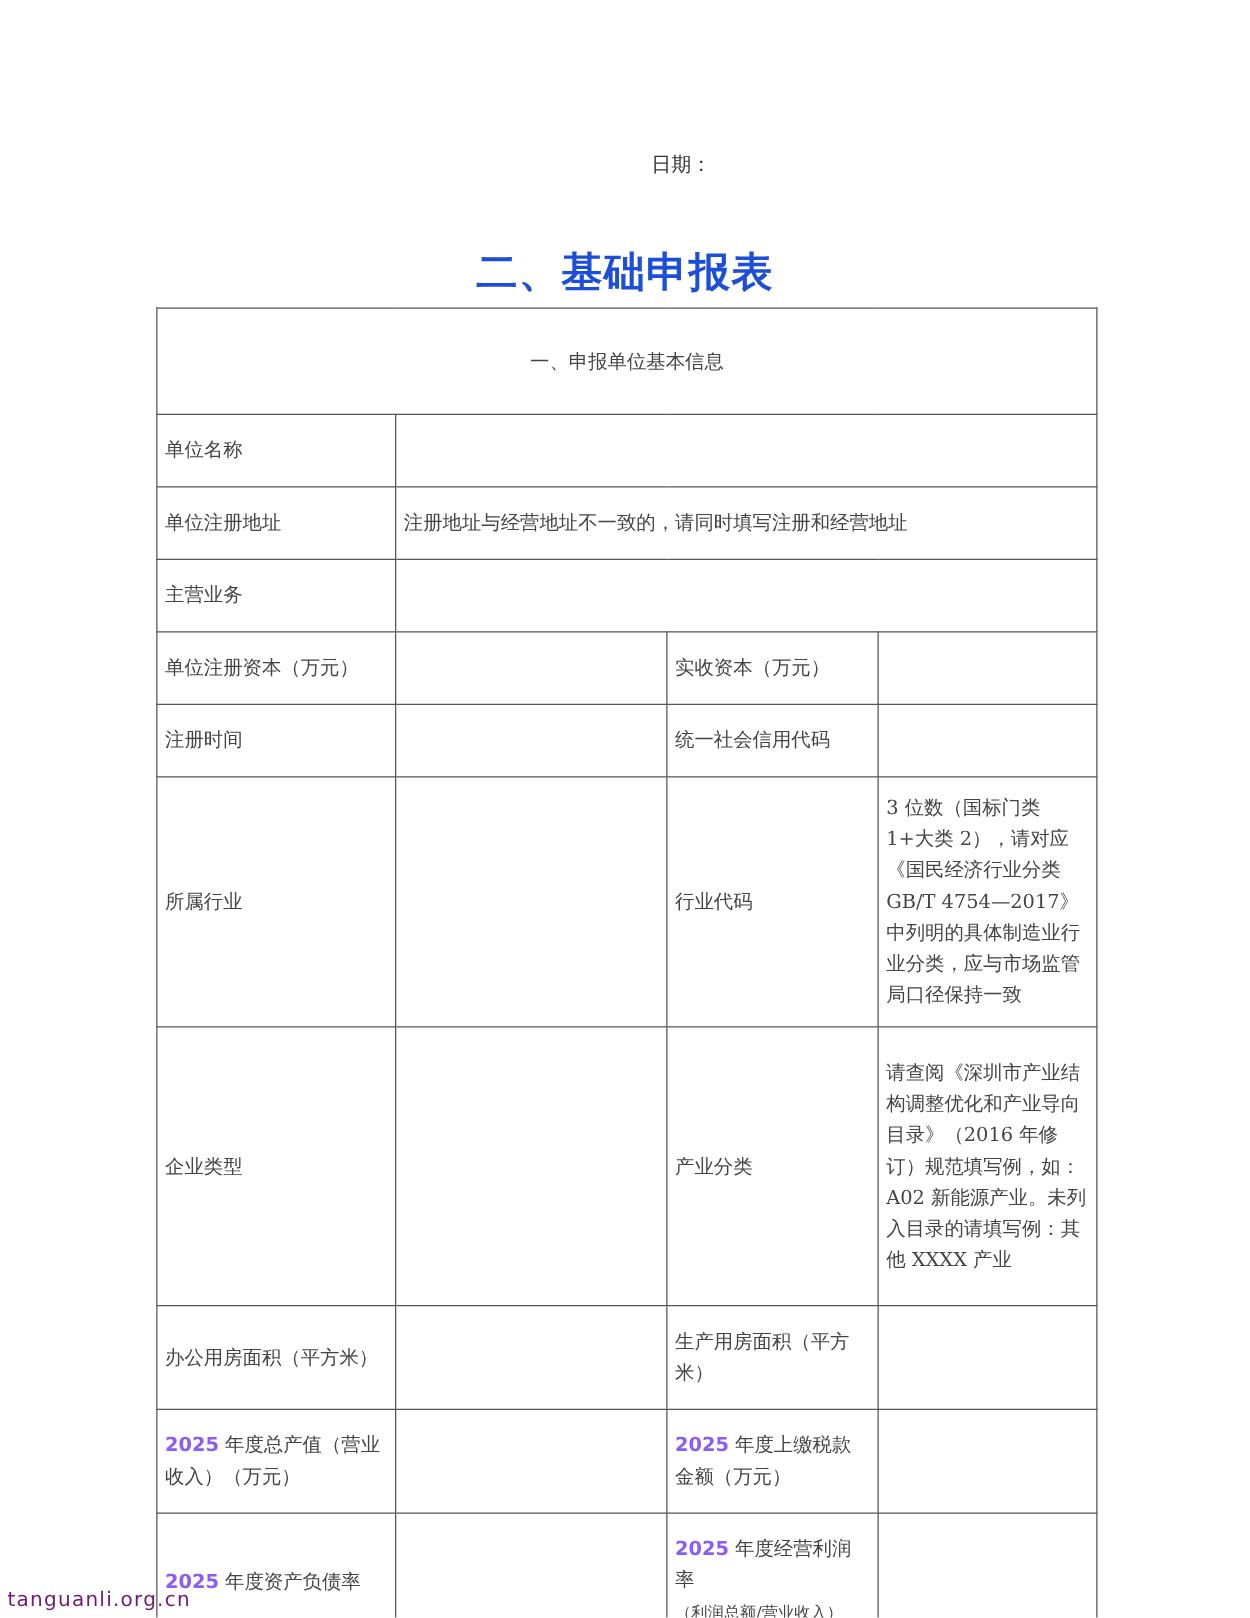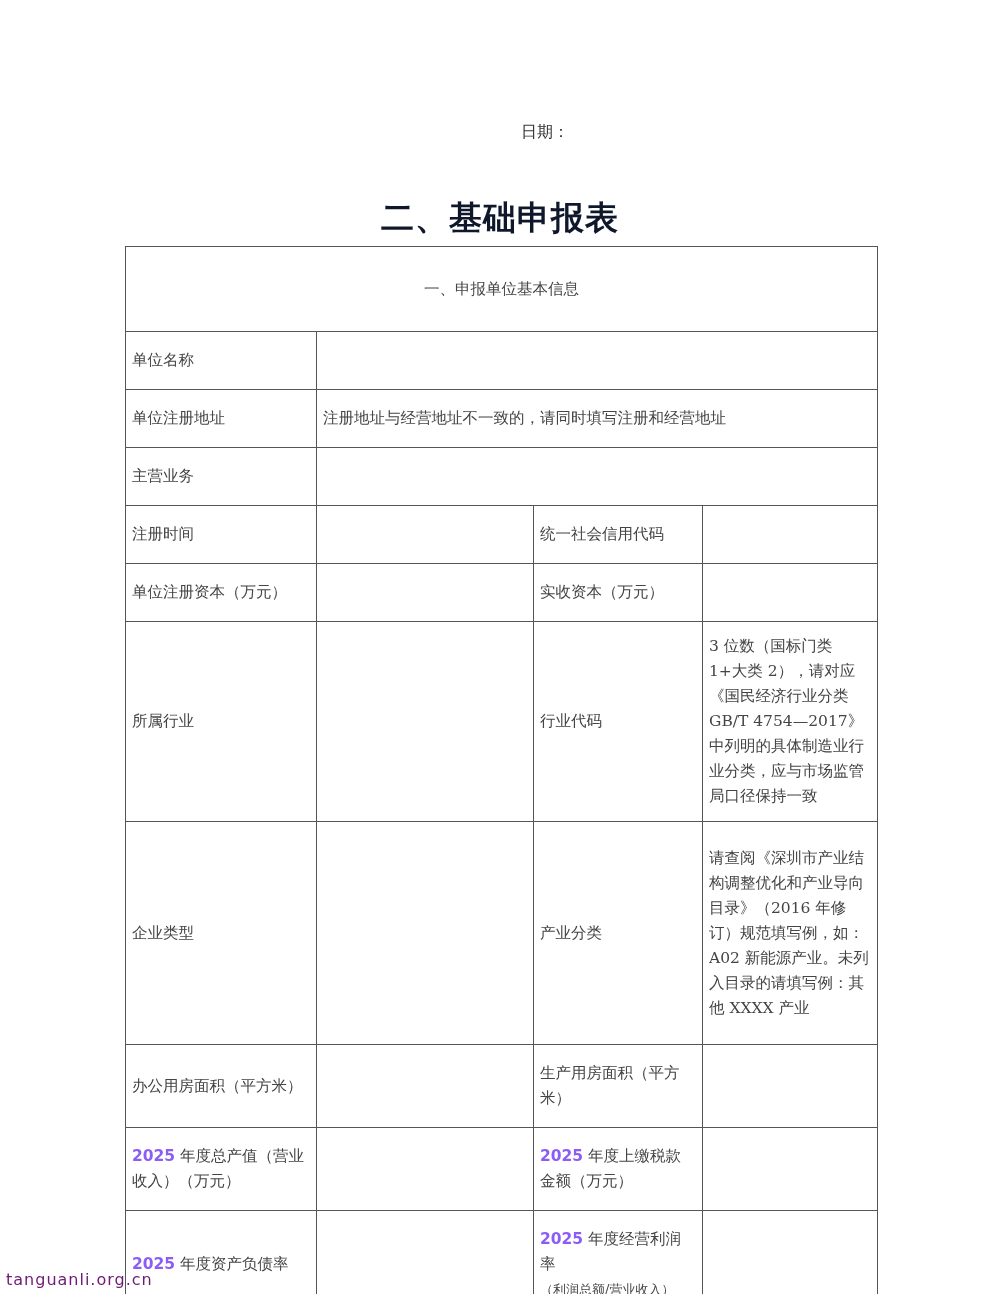--- a/index.html
+++ b/index.html
@@ -1,20 +1,20 @@
 <!DOCTYPE html>
 <html><head>
 <meta charset="utf-8">
 <style>
   html, body { margin:0; padding:0; background:#ffffff; }
   body { width:1000px; height:1294px; position:relative; overflow:hidden;
          font-family:"DejaVu Serif", "Liberation Serif", serif; color:#333; }
   .date { position:absolute; top:122px; left:521px; font-size:16px; color:#333; }
   .title { position:absolute; top:196px; left:0; width:1000px; text-align:center;
-           font-size:33px; font-weight:bold; color:#0f172a; letter-spacing:1px; }
+           font-size:33px; font-weight:bold; color:#1d4ed8; letter-spacing:1px; }
   table.form { position:absolute; top:246px; left:125px; width:752px;
                border-collapse:collapse; table-layout:fixed; }
   table.form td { border:1.5px solid #555; padding:16px 6px; font-size:15.5px;
                   color:#444; vertical-align:middle; line-height:25px; }
   .section { text-align:center; height:52px; font-size:15px; color:#333; }
   .num { font-family:"DejaVu Sans", "Liberation Sans", sans-serif; color:#8b5cf6;font-weight:bold; }
   .small { font-size:13px;text-align:right; }
   .note { line-height:25.5px; padding-top:3px !important; padding-bottom:3px !important; }
   .watermark { position:absolute; left:6px; top:1270px; font-size:16px; color:#701a75;
                font-family:"DejaVu Sans", "Liberation Sans", sans-serif; letter-spacing:1px; }
@@ -42,29 +42,29 @@
   </tr>
   <tr style="height:46px">
     <td>单位注册地址</td>
     <td colspan="3">注册地址与经营地址不一致的，请同时填写注册和经营地址</td>
   </tr>
   <tr style="height:46px">
     <td>主营业务</td>
     <td colspan="3"></td>
   </tr>
   <tr style="height:46px">
+    <td>单位注册资本（万元）</td>
+    <td></td>
+    <td>实收资本（万元）</td>
+    <td></td>
+  </tr>
+  <tr style="height:46px">
     <td>注册时间</td>
     <td></td>
     <td>统一社会信用代码</td>
-    <td></td>
-  </tr>
-  <tr style="height:46px">
-    <td>单位注册资本（万元）</td>
-    <td></td>
-    <td>实收资本（万元）</td>
     <td></td>
   </tr>
   <tr style="height:200px">
     <td>所属行业</td>
     <td></td>
     <td>行业代码</td>
     <td class="note">3 位数（国标门类 1+大类 2），请对应《国民经济行业分类 GB/T 4754—2017》中列明的具体制造业行业分类，应与市场监管局口径保持一致</td>
   </tr>
   <tr style="height:223px">
     <td>企业类型</td>

